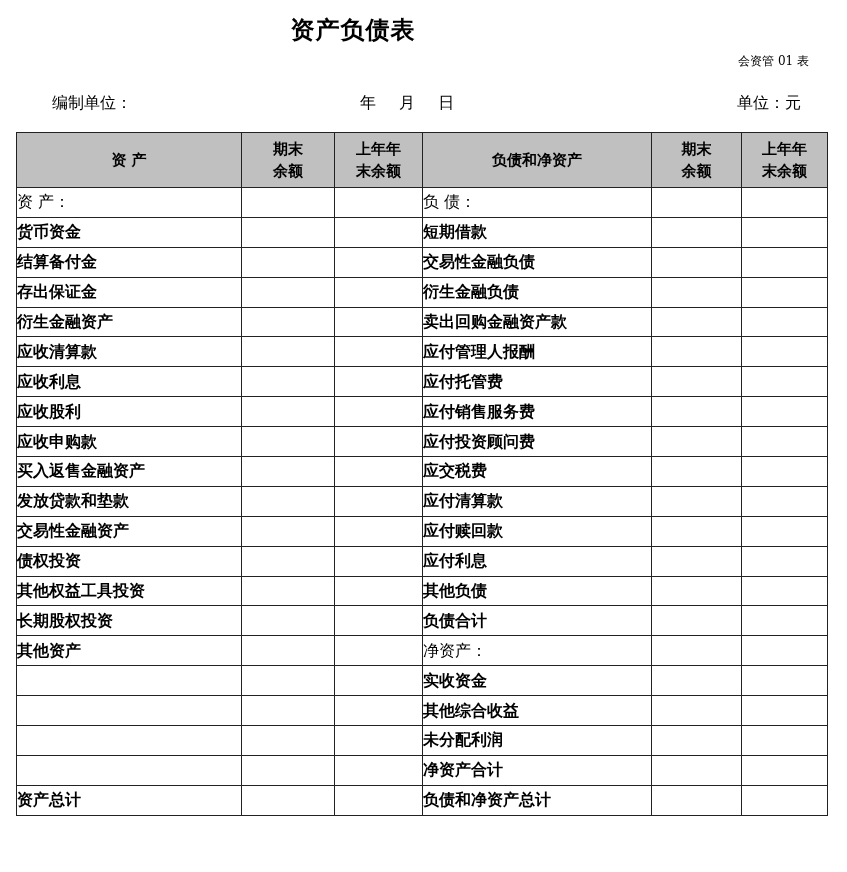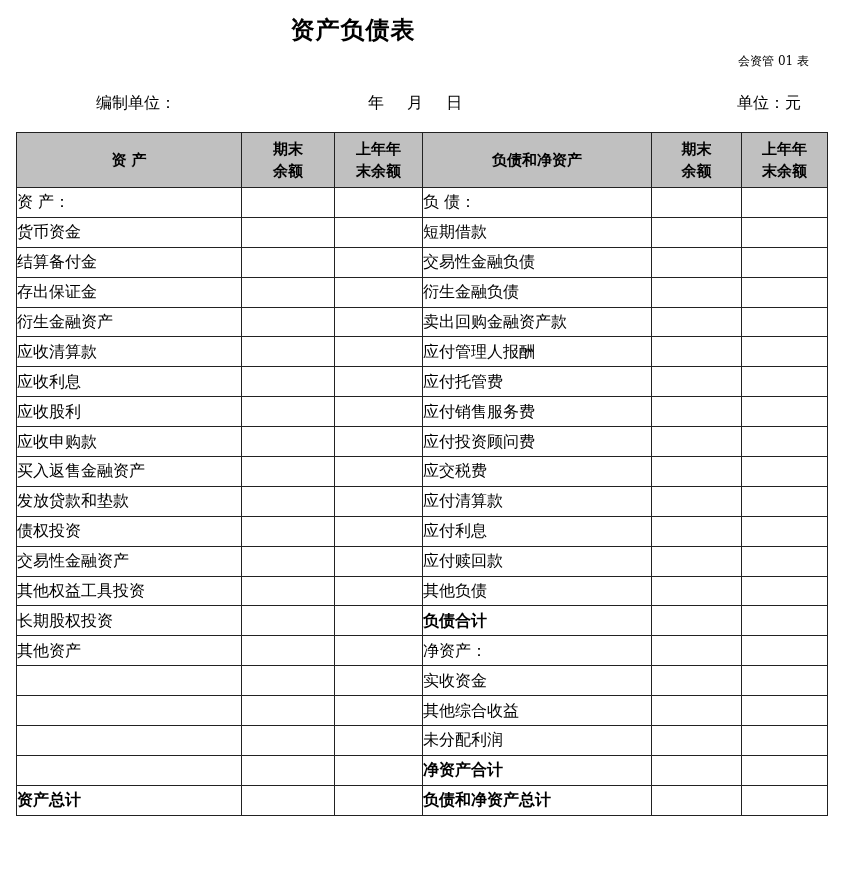--- a/index.html
+++ b/index.html
@@ -2,31 +2,31 @@
 <html><head>
 <meta charset="utf-8">
 <style>
   html, body { margin:0; padding:0; background:#ffffff; }
   body { width:847px; height:872px; position:relative; overflow:hidden;
          font-family:"DejaVu Serif","Liberation Serif",serif; color:#000; }
   .title { position:absolute; left:0; width:706px; top:14px; text-align:center;
            font-size:24px; font-weight:bold; letter-spacing:1px; }
   .form-code { position:absolute; right:38px; top:53px; font-size:12px; }
   .meta-row { position:absolute; top:93px; font-size:16px; }
-  .meta-left { left:52px;margin-left:44px; }
-  .meta-date { left:368px; word-spacing:18px; }
+  .meta-left { left:52px; }
+  .meta-date { left:360px; word-spacing:18px; }
   .meta-unit { right:46px; }
   table.bs { position:absolute; left:16px; top:132px; border-collapse:collapse;
              table-layout:fixed; width:811px; }
   table.bs th, table.bs td { border:1.5px solid #222; padding:0; font-size:16px; }
   table.bs th { background:#c0c0c0; font-weight:bold; font-family:"DejaVu Sans","Liberation Sans",sans-serif;
                 font-size:15px; line-height:22px; height:54px; text-align:center; }
   table.bs td { height:28.9px; line-height:28px; white-space:nowrap; }
   td.l0 { padding-left:10px; }
-  td.l1 { padding-left:26px; }
+  td.l1 { padding-left:26px;font-weight:bold; }
   td.bold { font-weight:bold; font-family:"DejaVu Sans","Liberation Sans",sans-serif;margin-left:36px; }
   td.amt { background:#fff; }
 </style>
 </head>
 <body>
 
 <div class="title">资产负债表</div>
 <div class="form-code">会资管 01 表</div>
 <div class="meta-row meta-left">编制单位：</div>
 <div class="meta-row meta-date">年 月 日</div>
@@ -134,32 +134,32 @@
       </tr>
       <tr>
         <td class="l1">发放贷款和垫款</td>
         <td class="amt"></td>
         <td class="amt"></td>
         <td class="l1">应付清算款</td>
         <td class="amt"></td>
         <td class="amt"></td>
       </tr>
       <tr>
+        <td class="l1">交易性金融资产</td>
+        <td class="amt"></td>
+        <td class="amt"></td>
+        <td class="l1">应付赎回款</td>
+        <td class="amt"></td>
+        <td class="amt"></td>
+      </tr>
+      <tr>
         <td class="l1">债权投资</td>
         <td class="amt"></td>
         <td class="amt"></td>
         <td class="l1">应付利息</td>
-        <td class="amt"></td>
-        <td class="amt"></td>
-      </tr>
-      <tr>
-        <td class="l1">交易性金融资产</td>
-        <td class="amt"></td>
-        <td class="amt"></td>
-        <td class="l1">应付赎回款</td>
         <td class="amt"></td>
         <td class="amt"></td>
       </tr>
       <tr>
         <td class="l1">其他权益工具投资</td>
         <td class="amt"></td>
         <td class="amt"></td>
         <td class="l1">其他负债</td>
         <td class="amt"></td>
         <td class="amt"></td>

